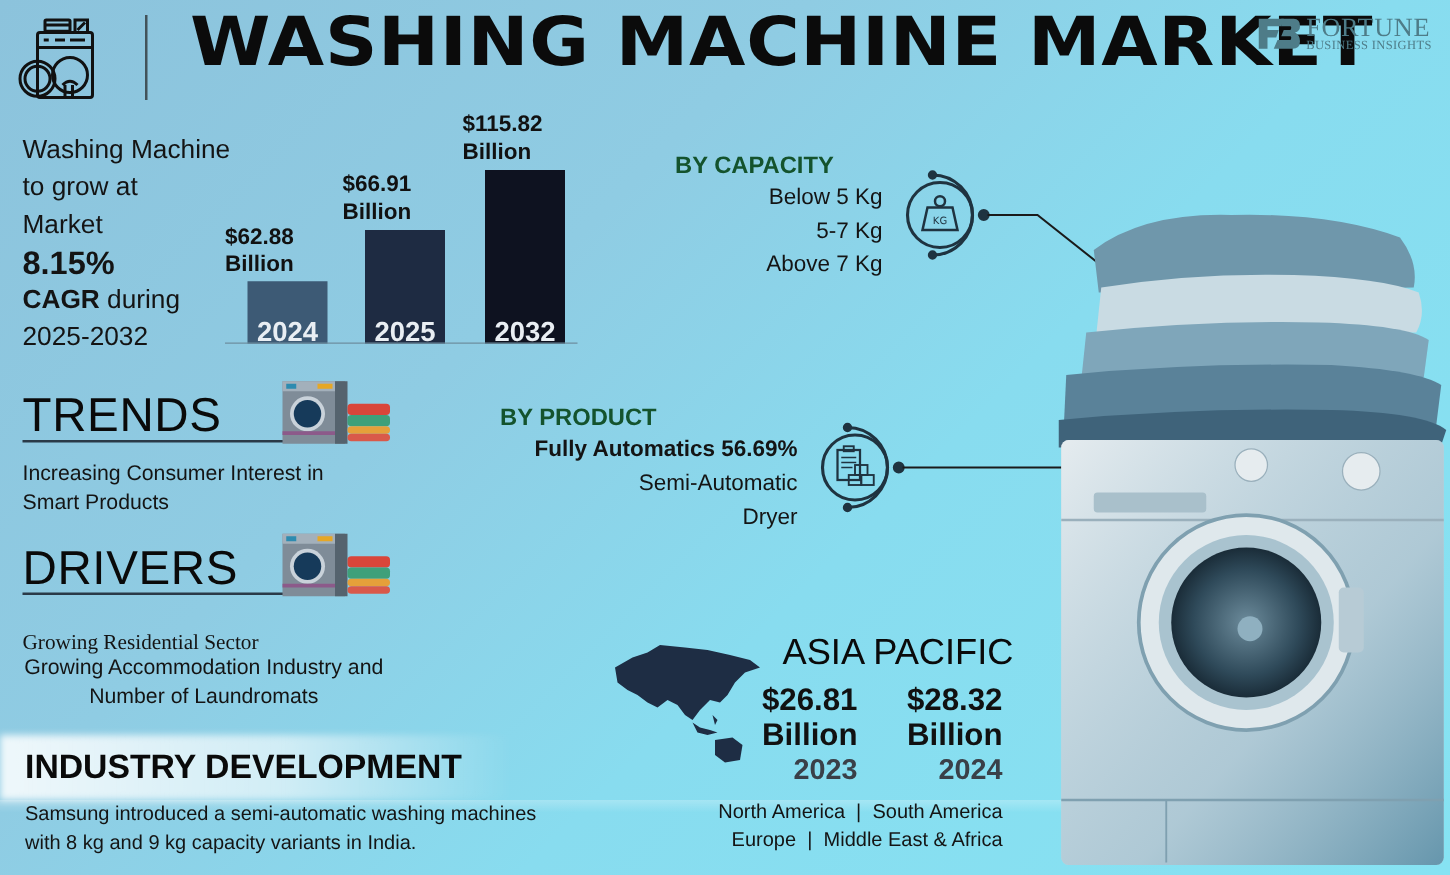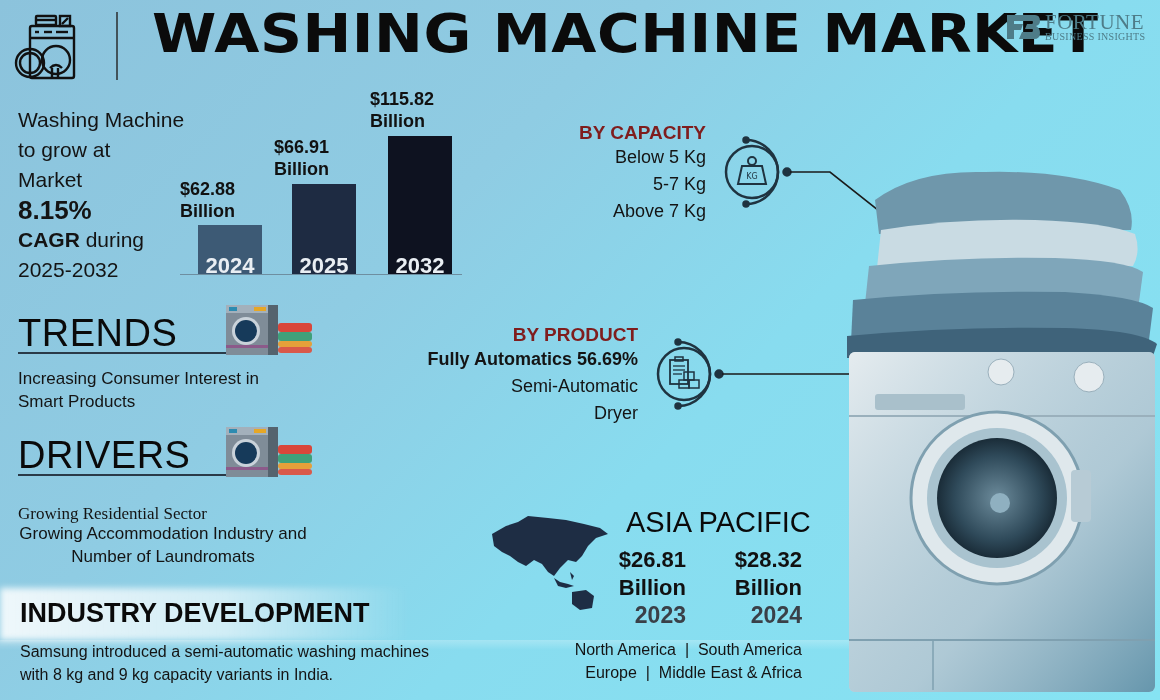--- a/index.html
+++ b/index.html
@@ -38,26 +38,26 @@
   .sec-text { font-size: 17px; line-height: 23px; color: #141414; }
   .mini-wm { width: 90px; height: 56px; }
 
   
   .ind-glow { left: 0; top: 588px; width: 410px; height: 52px; background: linear-gradient(90deg, rgba(255,255,255,.85) 0%, rgba(255,255,255,.6) 55%, rgba(255,255,255,0) 100%); filter: blur(3px); }
   .ind-title { left: 20px; top: 598px; font-size: 27px; font-weight: 700; color: #0a0a0a; }
   .ind-text { left: 20px; top: 640px; font-size: 16px; line-height: 23px; color: #141414; }
   .floor { left: 0; top: 640px; width: 860px; height: 10px; background: linear-gradient(180deg, rgba(255,255,255,.25), rgba(255,255,255,0)); }
 
   
-  .seg-title { font-size: 19px; font-weight: 700; text-align: right; color: #7f1d1d; }
+  .seg-title { font-size: 19px; font-weight: 700; text-align: left; color: #14532d; }
   .seg-item { font-size: 18px; line-height: 27px; text-align: right; color: #141414; }
 
   
   .ap-title { left: 626px; top: 506px; font-size: 29px; font-weight: 500; color: #0a0a0a; }
-  .ap-val { font-size: 22px; font-weight: 700; text-align: right; line-height: 28px; color: #111; }
+  .ap-val { font-size: 25px; font-weight: 700; text-align: right; line-height: 28px; color: #111; }
   .ap-yr { font-size: 23px; font-weight: 700; color: #3a4048; text-align: right; }
   .regions { left: 540px; top: 638px; width: 262px; font-size: 16px; line-height: 23px; text-align: right; color: #141414; }
 
   
   .photo { left: 835px; top: 130px; width: 325px; height: 570px; }
 </style>
 </head>
 <body>
 
 <div class="abs hdr-icon">

